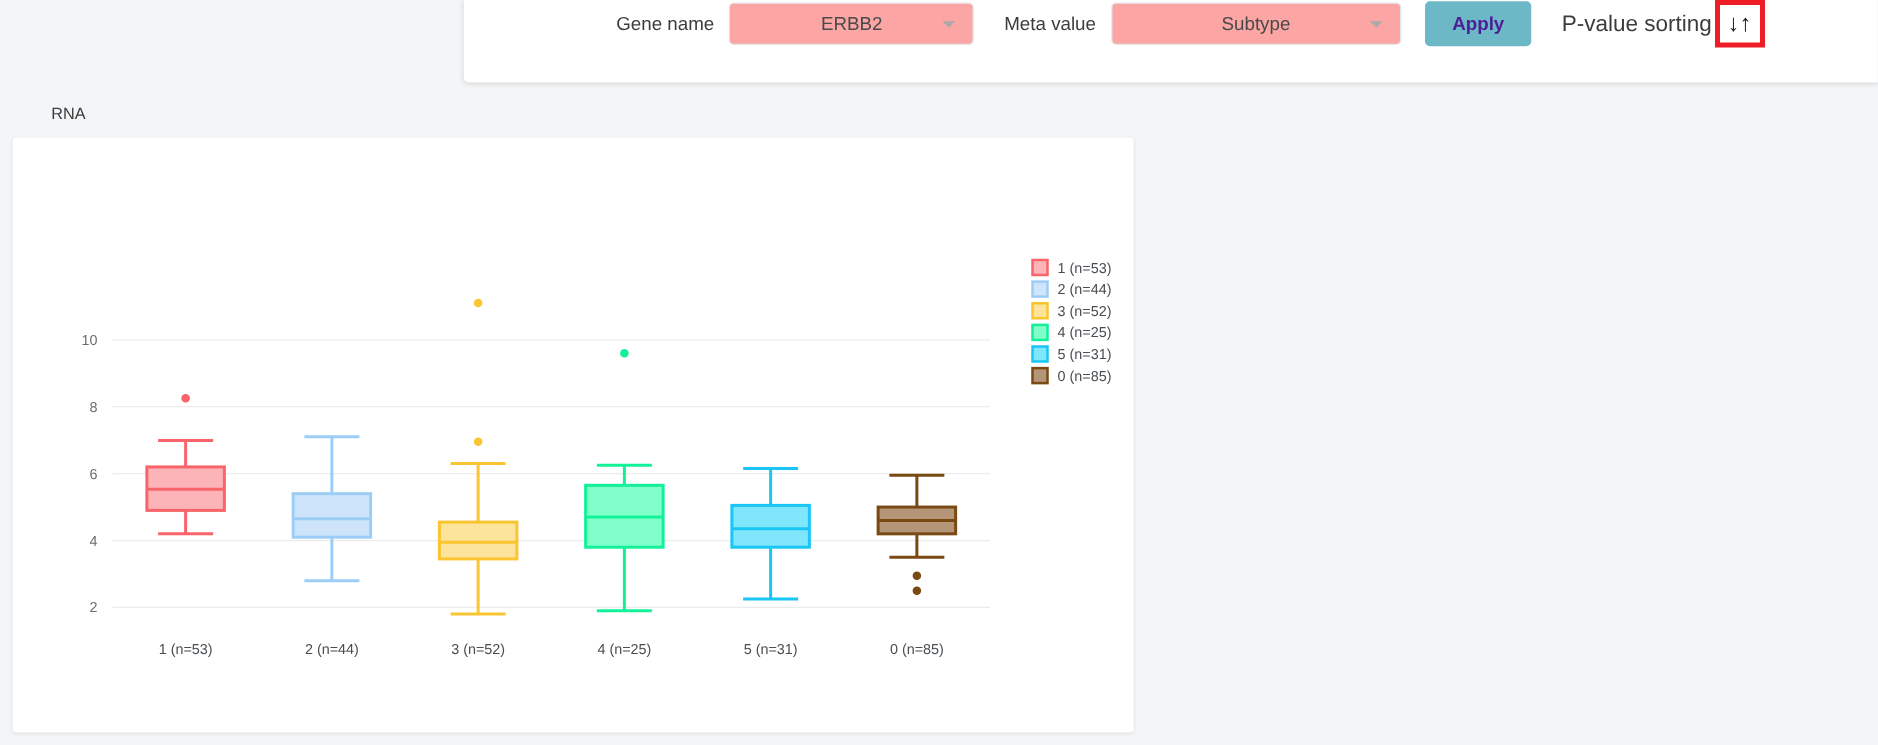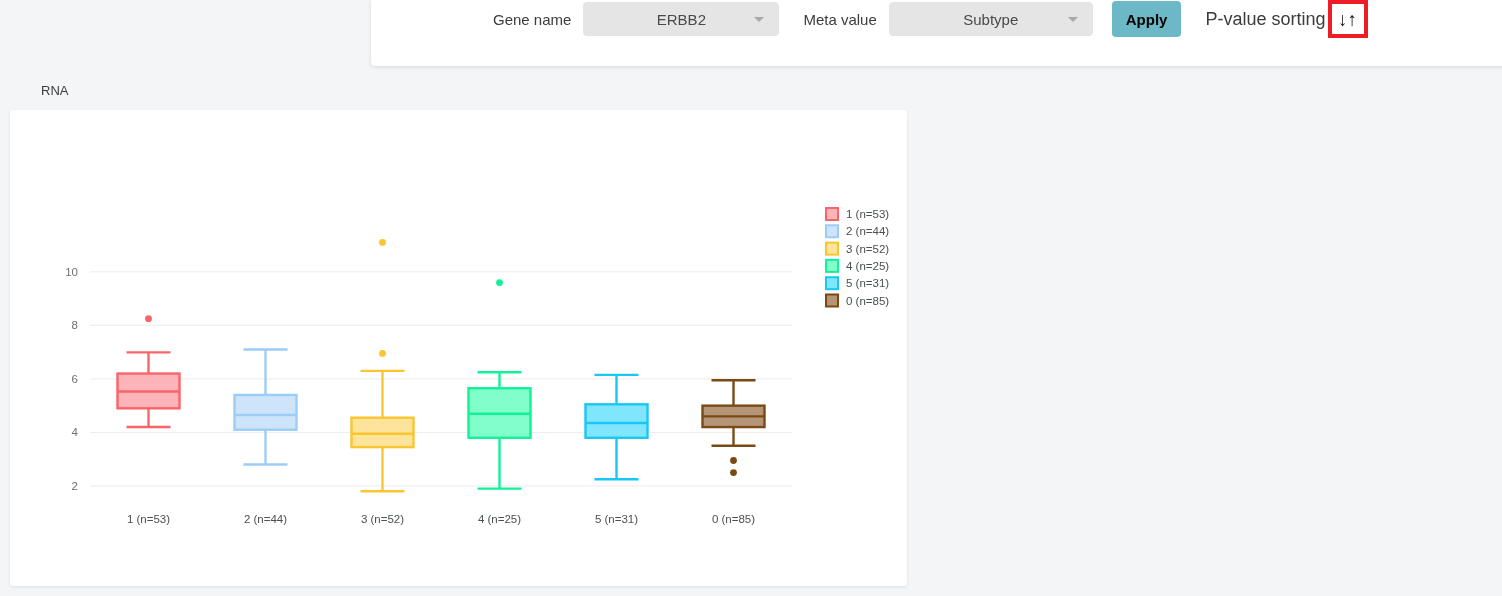--- a/index.html
+++ b/index.html
@@ -37,50 +37,50 @@
   }
   .field-label {
     font-size: 15px;
     color: #3c3c3c;
     margin-right: 12px;
     white-space: nowrap;
   }
   .select-box {
     position: relative;
     height: 34px;
-    background: #e5e5e5;
+    background: #fca5a5;
     border: 1px solid #e4e4e6;
     border-radius: 4px;
     display: flex;
     align-items: center;
     justify-content: center;
     box-sizing: border-box;
     cursor: pointer;
   }
   #gene-select { width: 196px; margin-right: 24px; }
-  #meta-select { width: 204px; margin-right: 19px; }
+  #meta-select { width: 232px; margin-right: 19px; }
   .select-value {
     font-size: 15px;
     color: #4a4a4a;
   }
   .select-caret {
     position: absolute;
     right: 14px;
     top: 50%;
     width: 0; height: 0;
     margin-top: -2px;
     border-left: 5px solid transparent;
     border-right: 5px solid transparent;
     border-top: 5px solid #a8a8ad;
   }
   #apply-button {
     height: 36px;
-    padding: 0 14px;
+    padding: 0 22px;
     background: #6cb8c6;
-    color: #000000;
+    color: #4c1d95;
     border: none;
     border-radius: 4px;
     font-size: 15px;
     font-weight: bold;
     font-family: "Liberation Sans", sans-serif;
     cursor: pointer;
     margin-right: 24px;
   }
   #pvalue-sorting-label {
     font-size: 18px;

